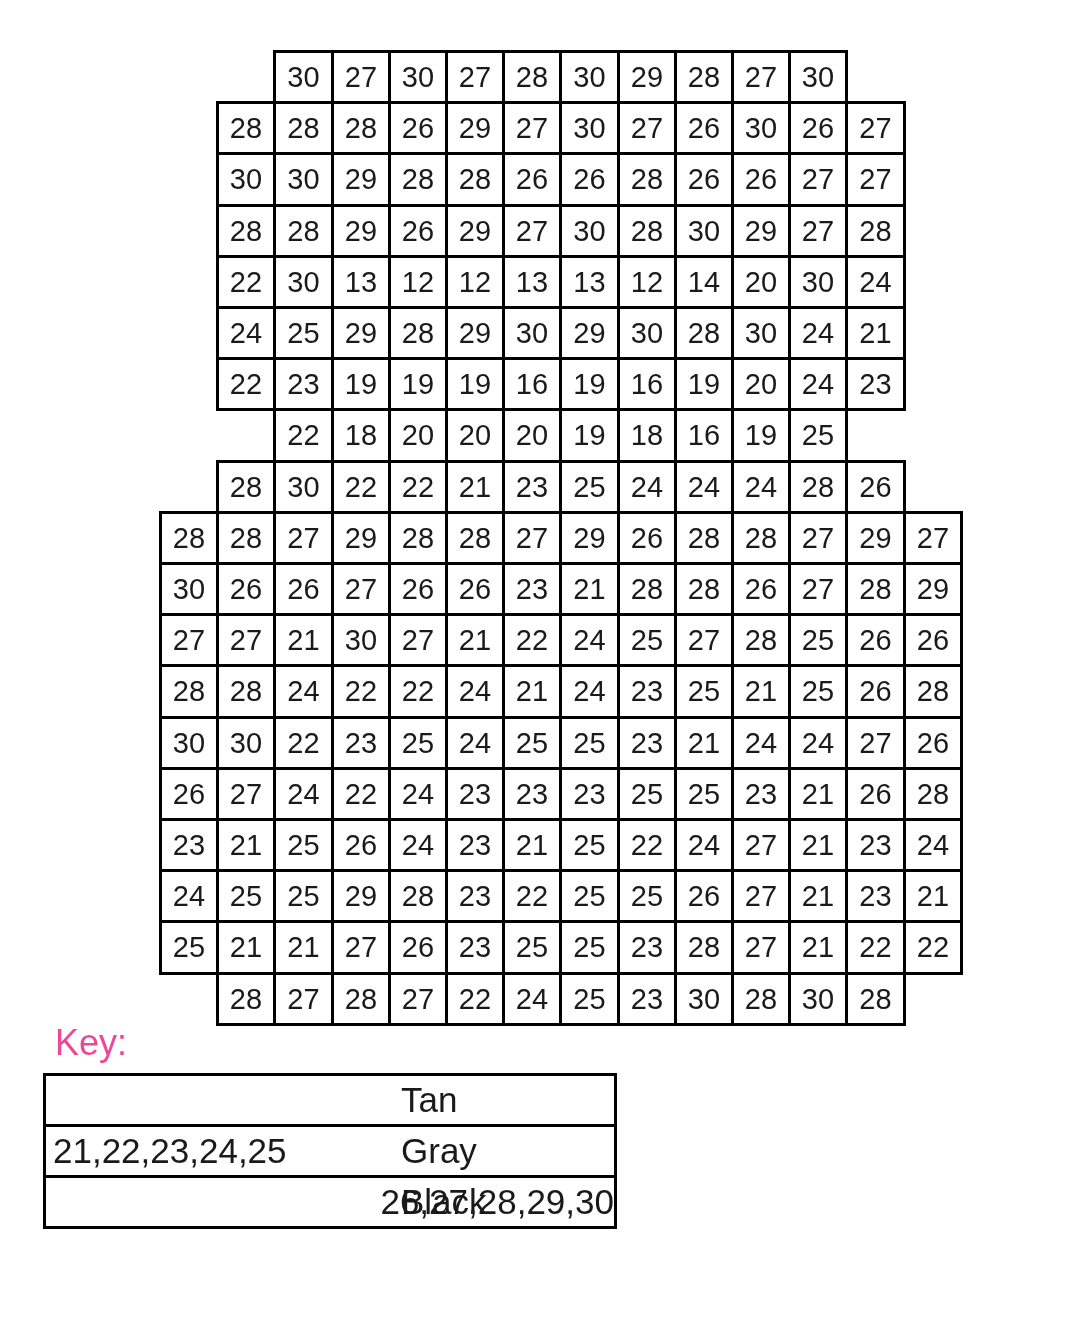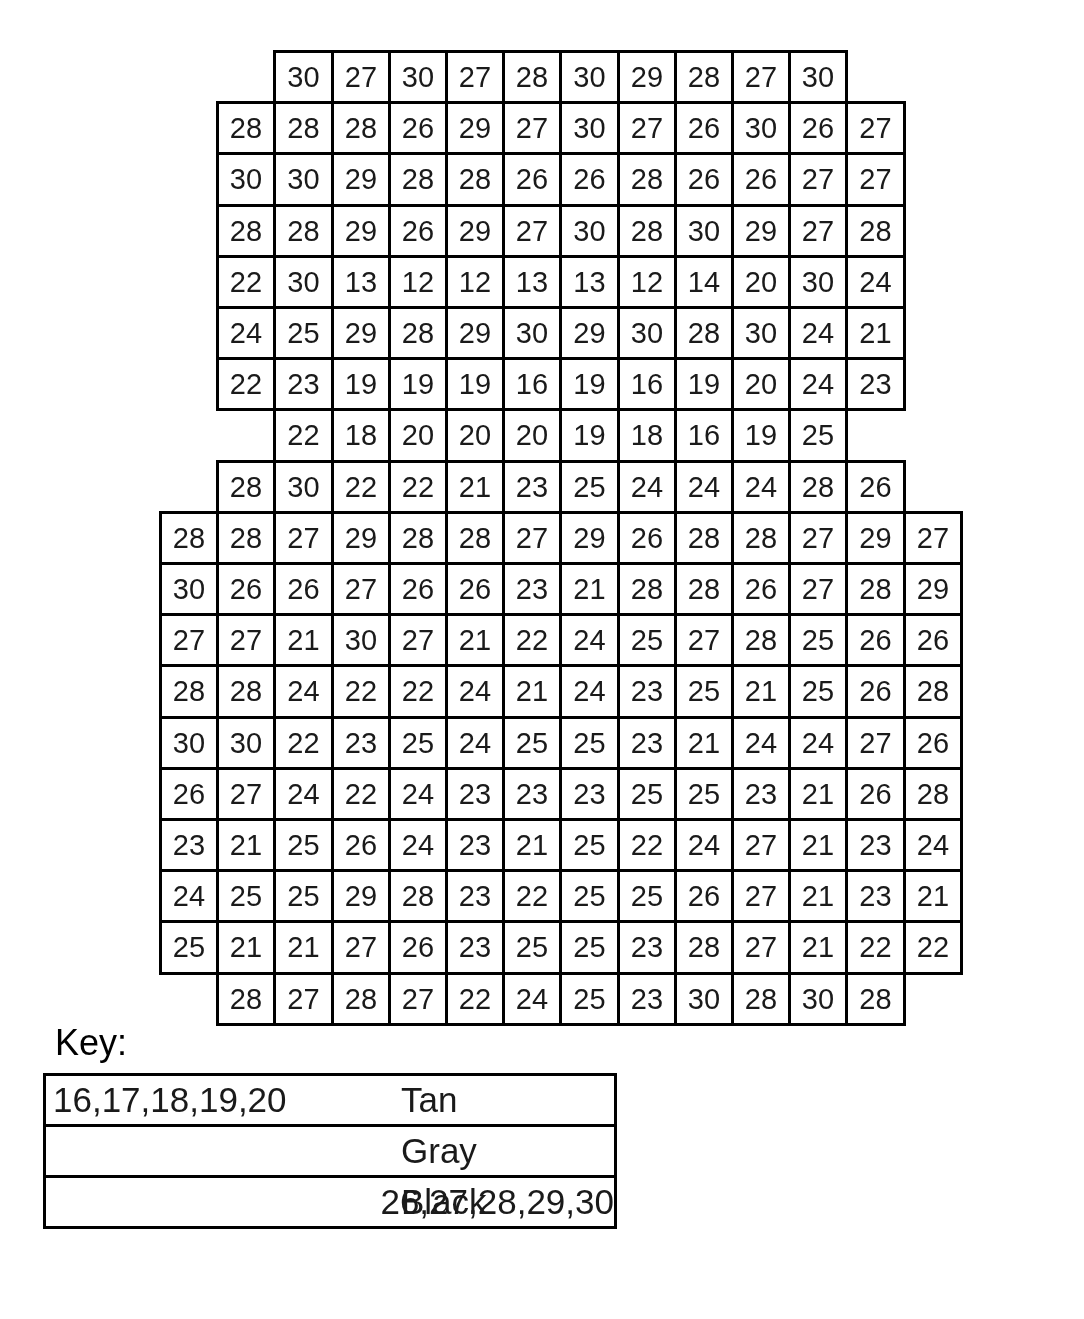--- a/index.html
+++ b/index.html
@@ -29,21 +29,21 @@
     align-items: center;
     justify-content: center;
     font-size: 29px;
     color: #1a1a1a;
   }
   #key-label {
     position: absolute;
     left: 55px;
     top: 1022px;
     font-size: 36px;
-    color: #000000;
+    color: #ec4899;
   }
   #key-table {
     position: absolute;
     left: 43px;
     top: 1073px;
     width: 574px;
     box-sizing: border-box;
     border: 3px solid #000000;
     background: #ffffff;
   }
@@ -319,24 +319,24 @@
       <div class="cell" style="left: 674px; top: 972px; width: 60px; height: 54px;">30</div>
       <div class="cell" style="left: 731px; top: 972px; width: 60px; height: 54px;">28</div>
       <div class="cell" style="left: 788px; top: 972px; width: 60px; height: 54px;">30</div>
       <div class="cell" style="left: 845px; top: 972px; width: 61px; height: 54px;">28</div>
     </div>
 
   <div id="key-label">Key:</div>
 
   <div id="key-table">
     <div class="key-row">
-      <span class="key-numbers">16,17,18,19,20</span>
       <span class="key-color">Tan</span>
     </div>
     <div class="key-row">
+      <span class="key-numbers">21,22,23,24,25</span>
       <span class="key-color">Gray</span>
     </div>
     <div class="key-row">
       <span class="key-numbers">26,27,28,29,30</span>
       <span class="key-color">Black</span>
     </div>
   </div>
 
 </div>
 

